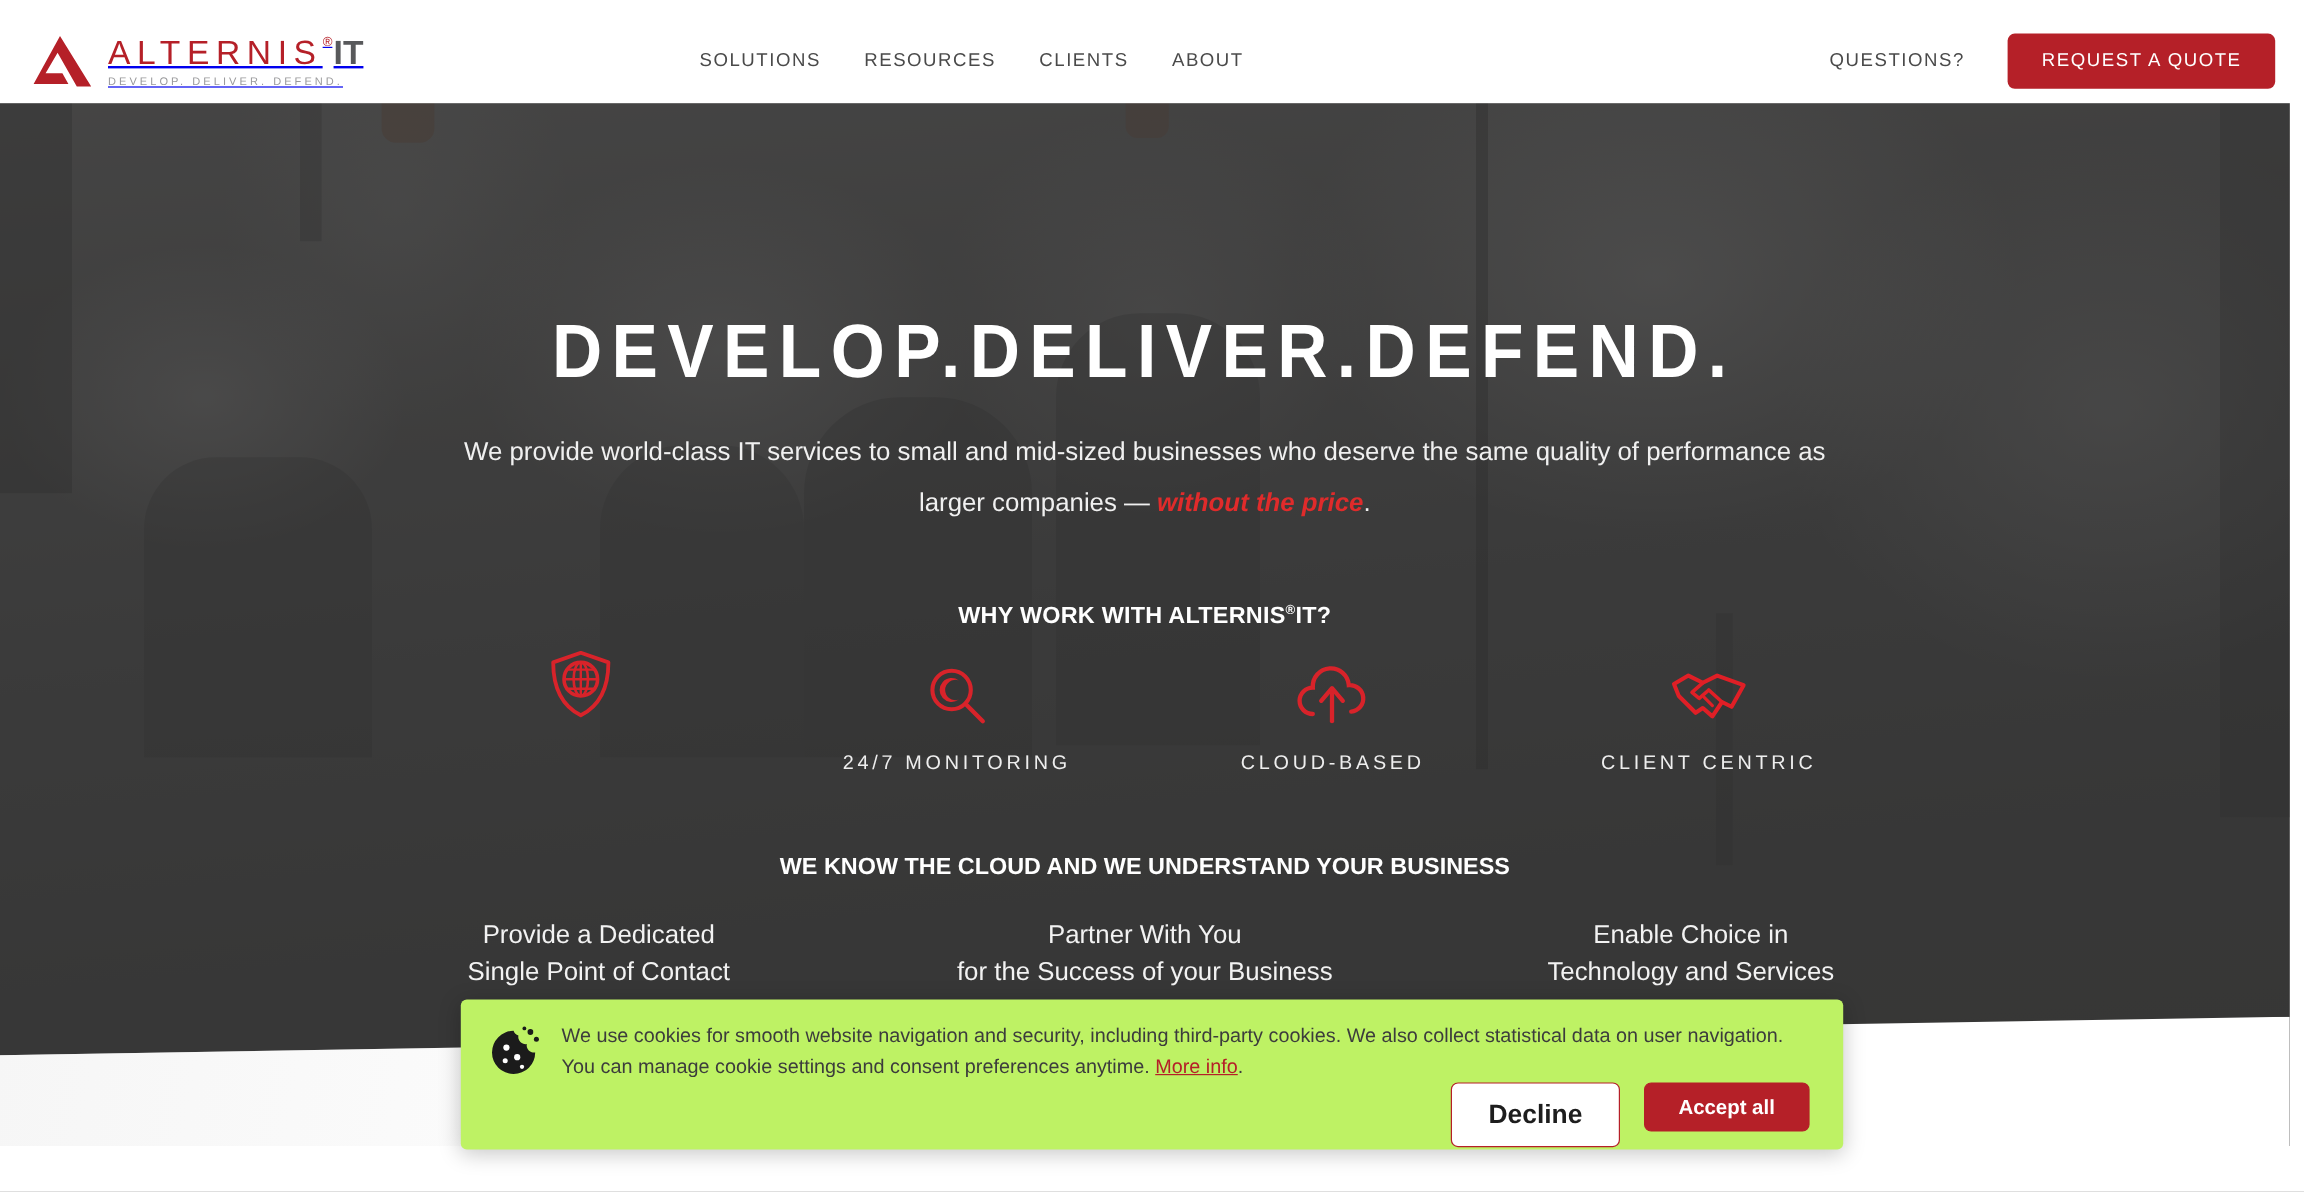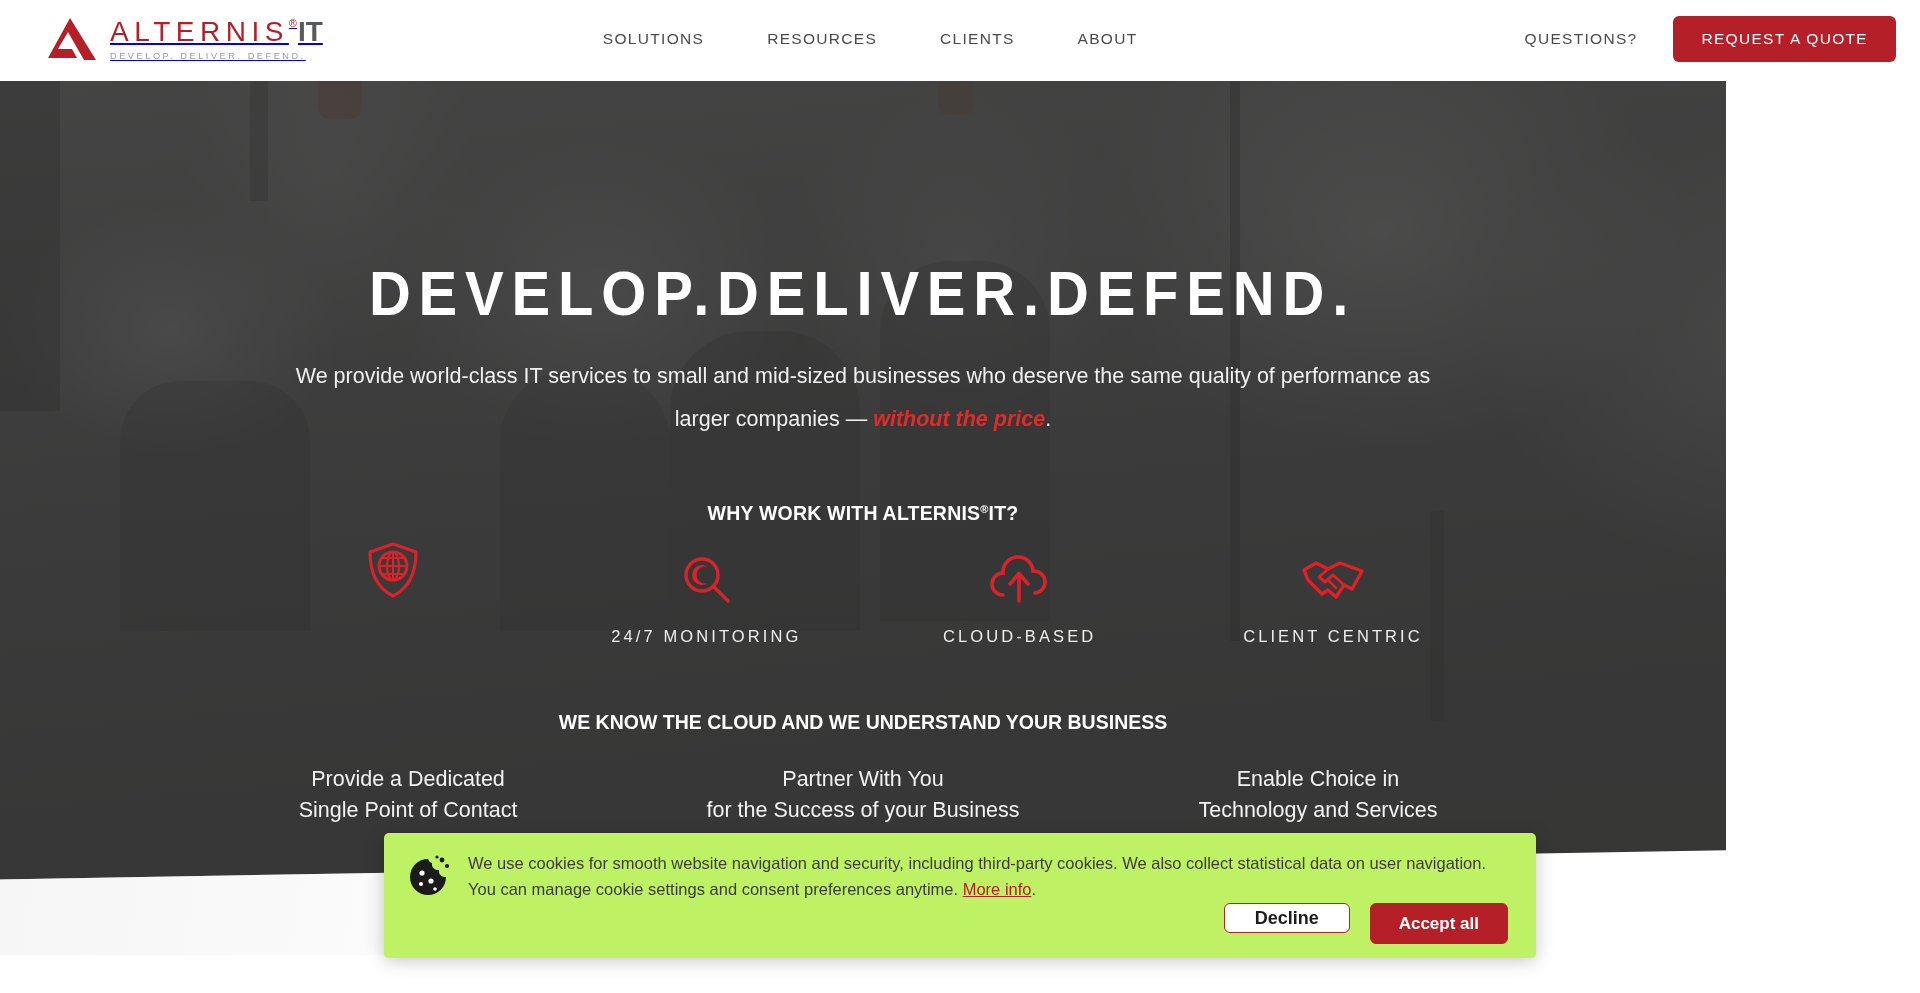--- a/index.html
+++ b/index.html
@@ -5,26 +5,25 @@
   * { box-sizing: border-box; margin: 0; padding: 0; }
   html, body {
     width: 1920px; height: 993px;
     overflow: hidden;
     font-family: "Liberation Sans", sans-serif;
     background: #fff;
   }
 
   
   .header {
-    position: absolute; top: 4px; left: 0;
+    position: absolute; top: 16px; left: 0;
     width: 1920px; height: 70px;
     background: #ffffff;
     display: flex; align-items: center;
     z-index: 40;
-    padding-left: 20px;
   }
   .logo-wrap {
     display: flex; align-items: center;
     margin-left: 26px;
     height: 56px;
   }
   .logo-mark { width: 54px; height: 46px; margin-right: 10px; flex: 0 0 auto; }
   .logo-text-block { display: flex; flex-direction: column; justify-content: center; }
   .logo-word {
     display: flex; align-items: flex-start;
@@ -40,21 +39,21 @@
     margin-left: 1px;
   }
   .logo-tagline {
     font-size: 9.2px; letter-spacing: 2.55px; color: #9a9a9c;
     margin-top: 5px; font-weight: 400; white-space: nowrap;
   }
 
   .nav {
     display: flex; align-items: center;
     margin-left: 280px;
-    gap: 63px;
+    gap: 36px;
   }
   .nav a {
     font-size: 15.5px; letter-spacing: 1.3px; color: #4a4a4a;
     text-decoration: none; font-weight: 400; white-space: nowrap;
   }
 
   .header-right {
     margin-left: auto; margin-right: 24px;
     display: flex; align-items: center; gap: 36px;
   }
@@ -67,21 +66,21 @@
     border: none; border-radius: 6px;
     padding: 0 28px; height: 46px;
     font-size: 15.5px; letter-spacing: 1.3px;
     font-family: "Liberation Sans", sans-serif;
     cursor: pointer; white-space: nowrap;
   }
 
   
   .hero {
     position: absolute; top: 81px; left: 0;
-    width: 1726px; height: 874px;
+    width: 1908px; height: 874px;
     overflow: hidden;
     background: #3f3f3f;
   }
   .hero-photo {
     position: absolute; inset: 0;
     background:
       radial-gradient(ellipse 240px 180px at 170px 250px, rgba(210,205,200,.30), transparent 70%),
       radial-gradient(ellipse 200px 260px at 330px 90px, rgba(180,180,175,.22), transparent 72%),
       radial-gradient(ellipse 300px 220px at 600px 210px, rgba(225,220,215,.26), transparent 70%),
       radial-gradient(ellipse 260px 240px at 960px 180px, rgba(205,200,196,.22), transparent 70%),
@@ -209,22 +208,22 @@
     color: #b52028; text-decoration: underline;
   }
   .cookie-actions {
     margin-top: auto;
     display: flex; justify-content: flex-end; gap: 20px;
     padding-right: 2px;
   }
   .btn-decline {
     background: #fff; color: #1d1d1d;
     border: 1.6px solid #b52028; border-radius: 6px;
-    height: 30px; padding: 0 30px;
-    font-size: 18px; font-weight: 700; cursor: pointer;
+    height: 54px; padding: 0 30px;
+    font-size: 22px; font-weight: 700; cursor: pointer;
     font-family: "Liberation Sans", sans-serif;
   }
   .btn-accept {
     background: #b52028; color: #fff;
     border: 1.6px solid #b52028; border-radius: 6px;
     height: 41px; padding: 0 28px;
     font-size: 17px; font-weight: 700; cursor: pointer;
     font-family: "Liberation Sans", sans-serif;
   }
 </style>

